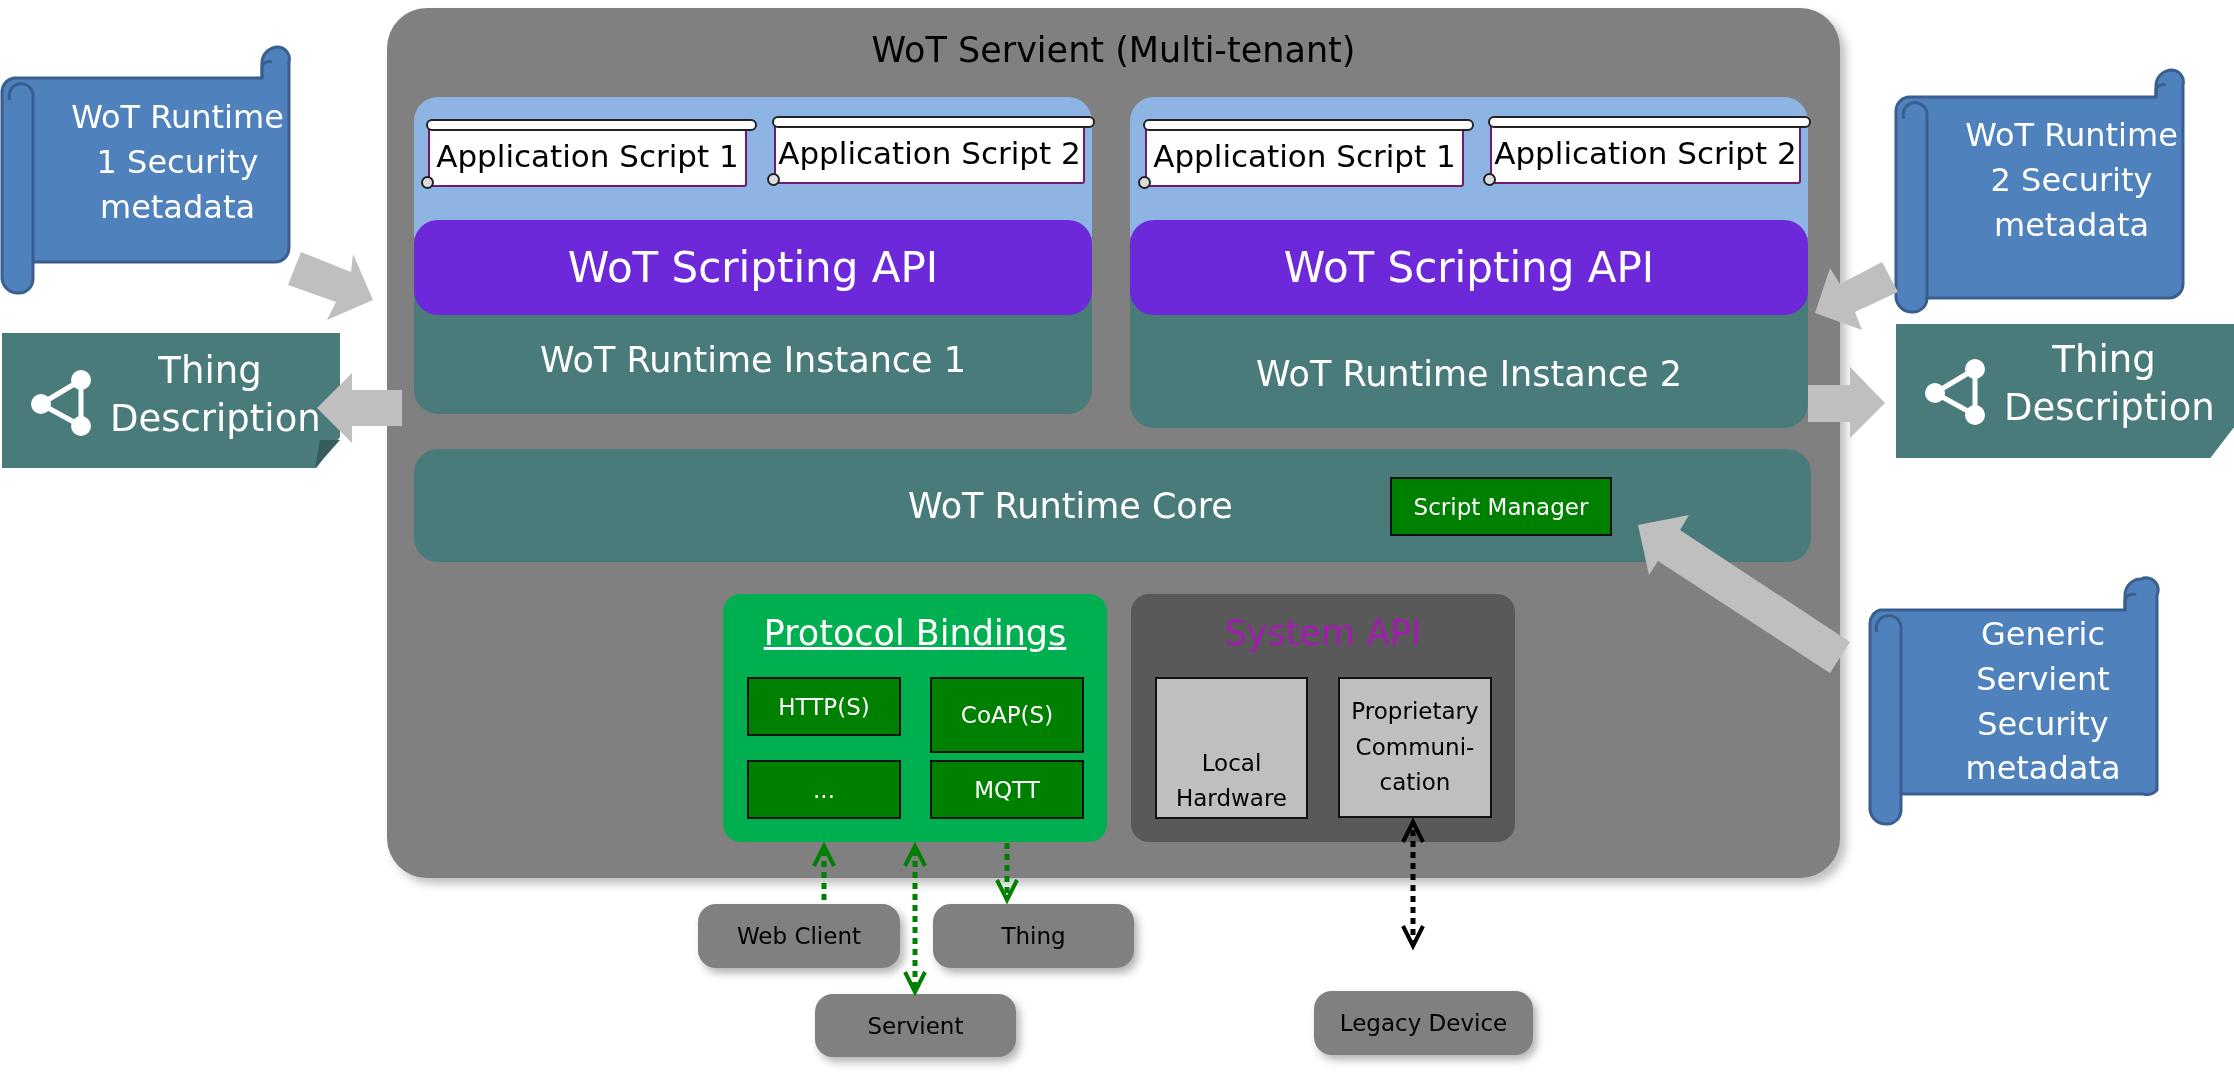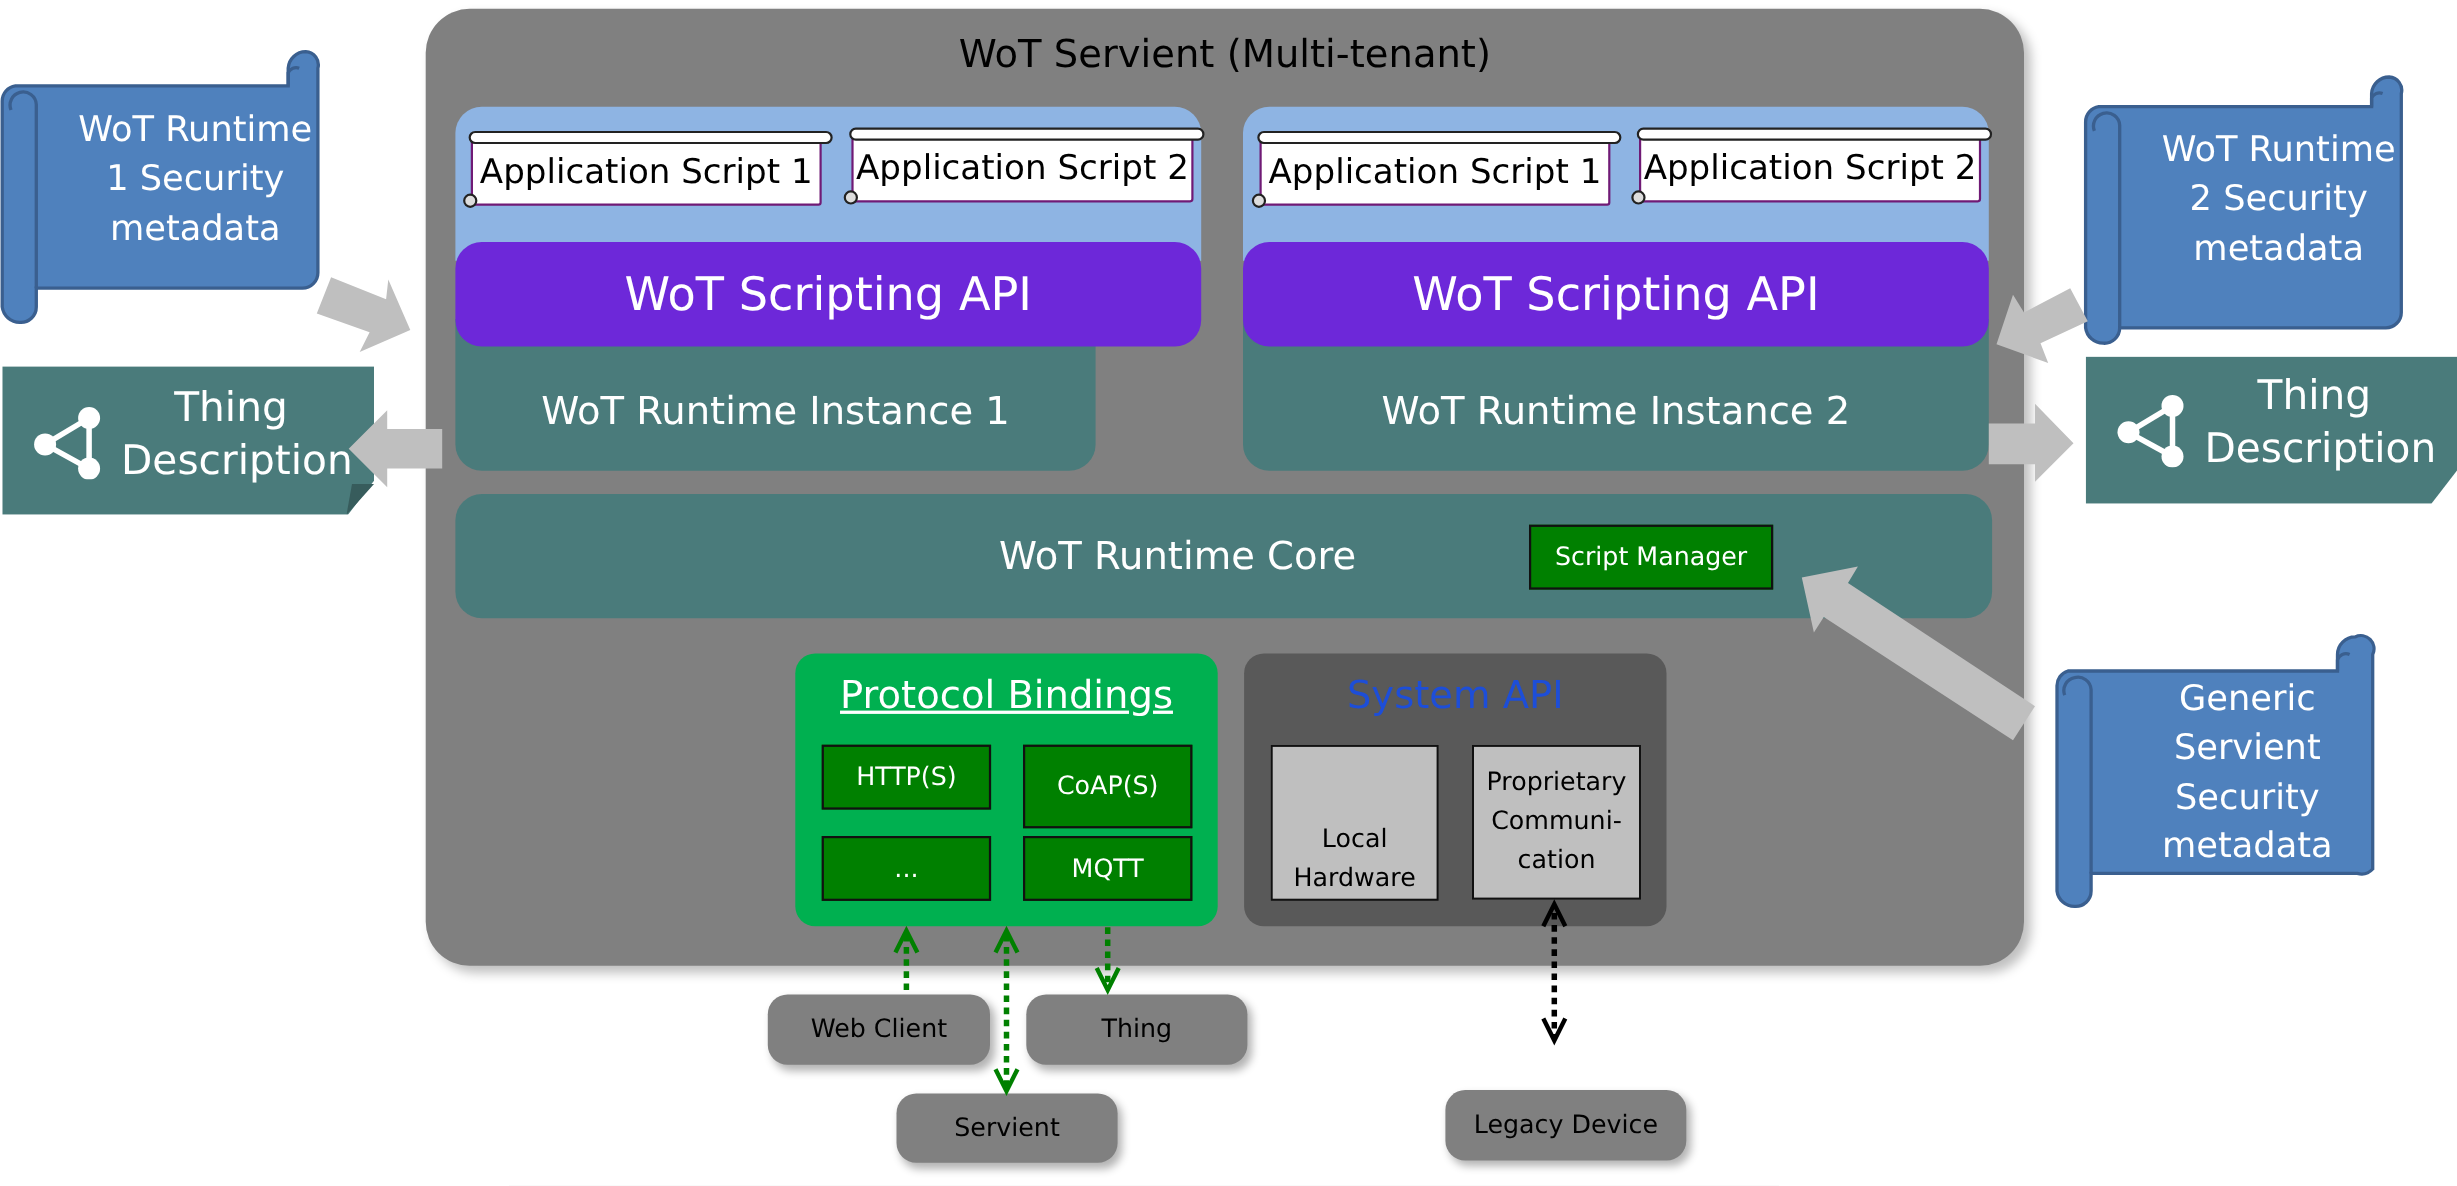--- a/index.html
+++ b/index.html
@@ -28,40 +28,40 @@
   #core-label { left: 414px; top: 449px; width: 1397px; height: 113px; color: #fff; font-size: 35px;
                 padding-right: 180px; margin-left: 48px; }
   #script-manager { left: 1390px; top: 477px; width: 222px; height: 59px; background: #008000;
                     border: 2px solid #111; color: #fff; font-size: 23px; }
 
   #pb-box { left: 723px; top: 594px; width: 384px; height: 248px; background: #00b050; border-radius: 18px; }
   #pb-title { left: 723px; top: 603px; width: 384px; height: 60px; color: #fff; font-size: 35px; text-decoration: underline; }
   .pb-item { background: #008000; border: 2px solid #111; color: #fff; font-size: 23px; }
 
   #sys-box { left: 1131px; top: 594px; width: 384px; height: 248px; background: #595959; border-radius: 18px; }
-  #sys-title { left: 1131px; top: 603px; width: 384px; height: 60px; color: #1d4ed8; font-size: 35px; }
+  #sys-title { left: 1131px; top: 603px; width: 384px; height: 60px; color: #a21caf; font-size: 35px; }
   .sys-item { background: #bfbfbf; border: 2px solid #111; color: #000; font-size: 23px; line-height: 1.55; }
 
   .ext { background: #808080; border-radius: 18px; color: #000; font-size: 23px;
          box-shadow: 4px 5px 8px rgba(0,0,0,0.3); }
 
   .td { background: #4a7b7b; color: #fff; font-size: 37px; line-height: 1.3; }
   .td-text { text-align: center; }
   .scroll-text { color: #fff; font-size: 32px; line-height: 1.4; text-align: center; margin-left: 30px; }
 
   #overlay { position: absolute; left: 0; top: 0; }
 </style>
 </head>
 <body>
 
 <div class="abs" id="main-box"></div>
 <div class="abs center" id="main-title">WoT Servient (Multi-tenant)</div>
 
 <div class="abs inst-top" style="left:414px;top:97px;width:678px;height:140px;"></div>
-<div class="abs inst-rt center" style="left:414px;top:290px;width:582px;height:138px;padding-top:30px;justify-content:center;">
+<div class="abs inst-rt center" style="left:414px;top:276px;width:678px;height:138px;padding-top:30px;justify-content:center;">
   <span>WoT Runtime Instance 1</span>
 </div>
 <div class="abs inst-api center" style="left:414px;top:220px;width:678px;height:95px;">
   <span>WoT Scripting API</span>
 </div>
 <div class="abs app-script center" style="left:428px;top:125px;width:319px;height:62px;">
   <span>Application Script 1</span>
 </div>
 <div class="abs app-script center" style="left:774px;top:122px;width:311px;height:62px;">
   <span>Application Script 2</span>

